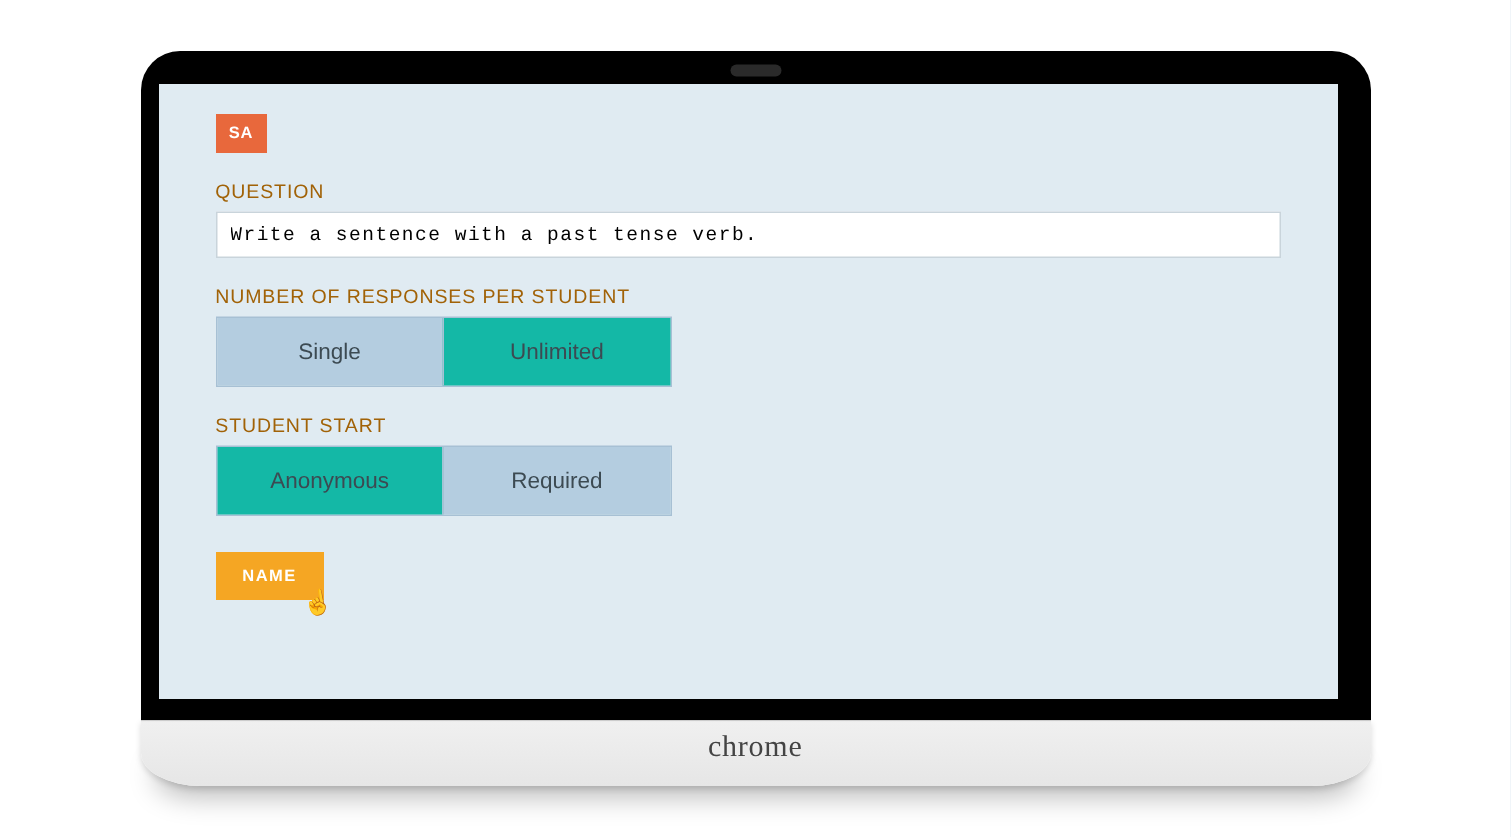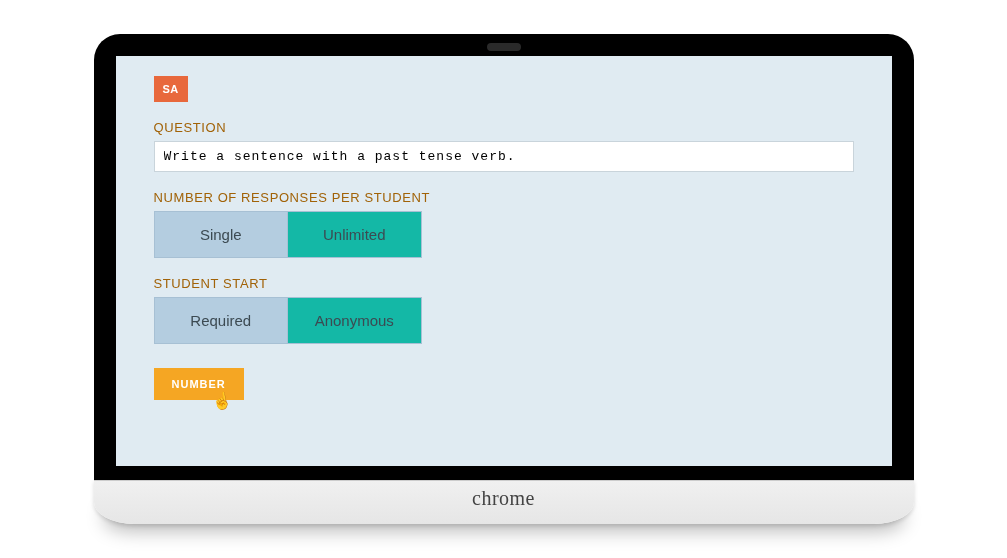--- a/index.html
+++ b/index.html
@@ -12,21 +12,21 @@
       align-items: center;
       justify-content: center;
     }
     .laptop {
       position: relative;
       width: 820px;
     }
     .bezel {
       background: #000;
       border-radius: 26px 26px 0 0;
-      padding: 22px 22px 14px 22px;
+      padding: 22px 22px 14px 12px;
       position: relative;
     }
     .camera {
       position: absolute;
       top: 9px;
       left: 50%;
       transform: translateX(-50%);
       width: 34px;
       height: 8px;
       background: #2a2a2a;
@@ -77,21 +77,21 @@
       border: 1px solid #c9d4db;
       padding: 7px 9px;
       font-family: "Courier New", monospace;
       font-size: 13px;
       color: #000000;
       letter-spacing: 1px;
     }
     .toggle-group {
       display: flex;
       border: 1px solid #a7c0d4;
-      width: 268px;
+      width: 304px;
     }
     .toggle-option {
       flex: 1;
       text-align: center;
       padding: 14px 0;
       font-size: 15px;
       color: #3c4a52;
       cursor: pointer;
       user-select: none;
     }
@@ -147,27 +147,27 @@
         <div class="label">NUMBER OF RESPONSES PER STUDENT</div>
         <div class="toggle-group">
           <div class="toggle-option selected">Single</div>
           <div class="toggle-option">Unlimited</div>
         </div>
       </div>
 
       <div class="section">
         <div class="label">STUDENT START</div>
         <div class="toggle-group">
+          <div class="toggle-option">Anonymous</div>
           <div class="toggle-option selected">Required</div>
-          <div class="toggle-option">Anonymous</div>
         </div>
       </div>
 
       <div class="start-section">
-        <button class="start-btn">NUMBER</button>
+        <button class="start-btn">NAME</button>
         <span class="cursor">☝</span>
       </div>
 
     </div>
   </div>
   <div class="base">
     <span class="chrome-logo">chrome</span>
   </div>
 </div>
 

